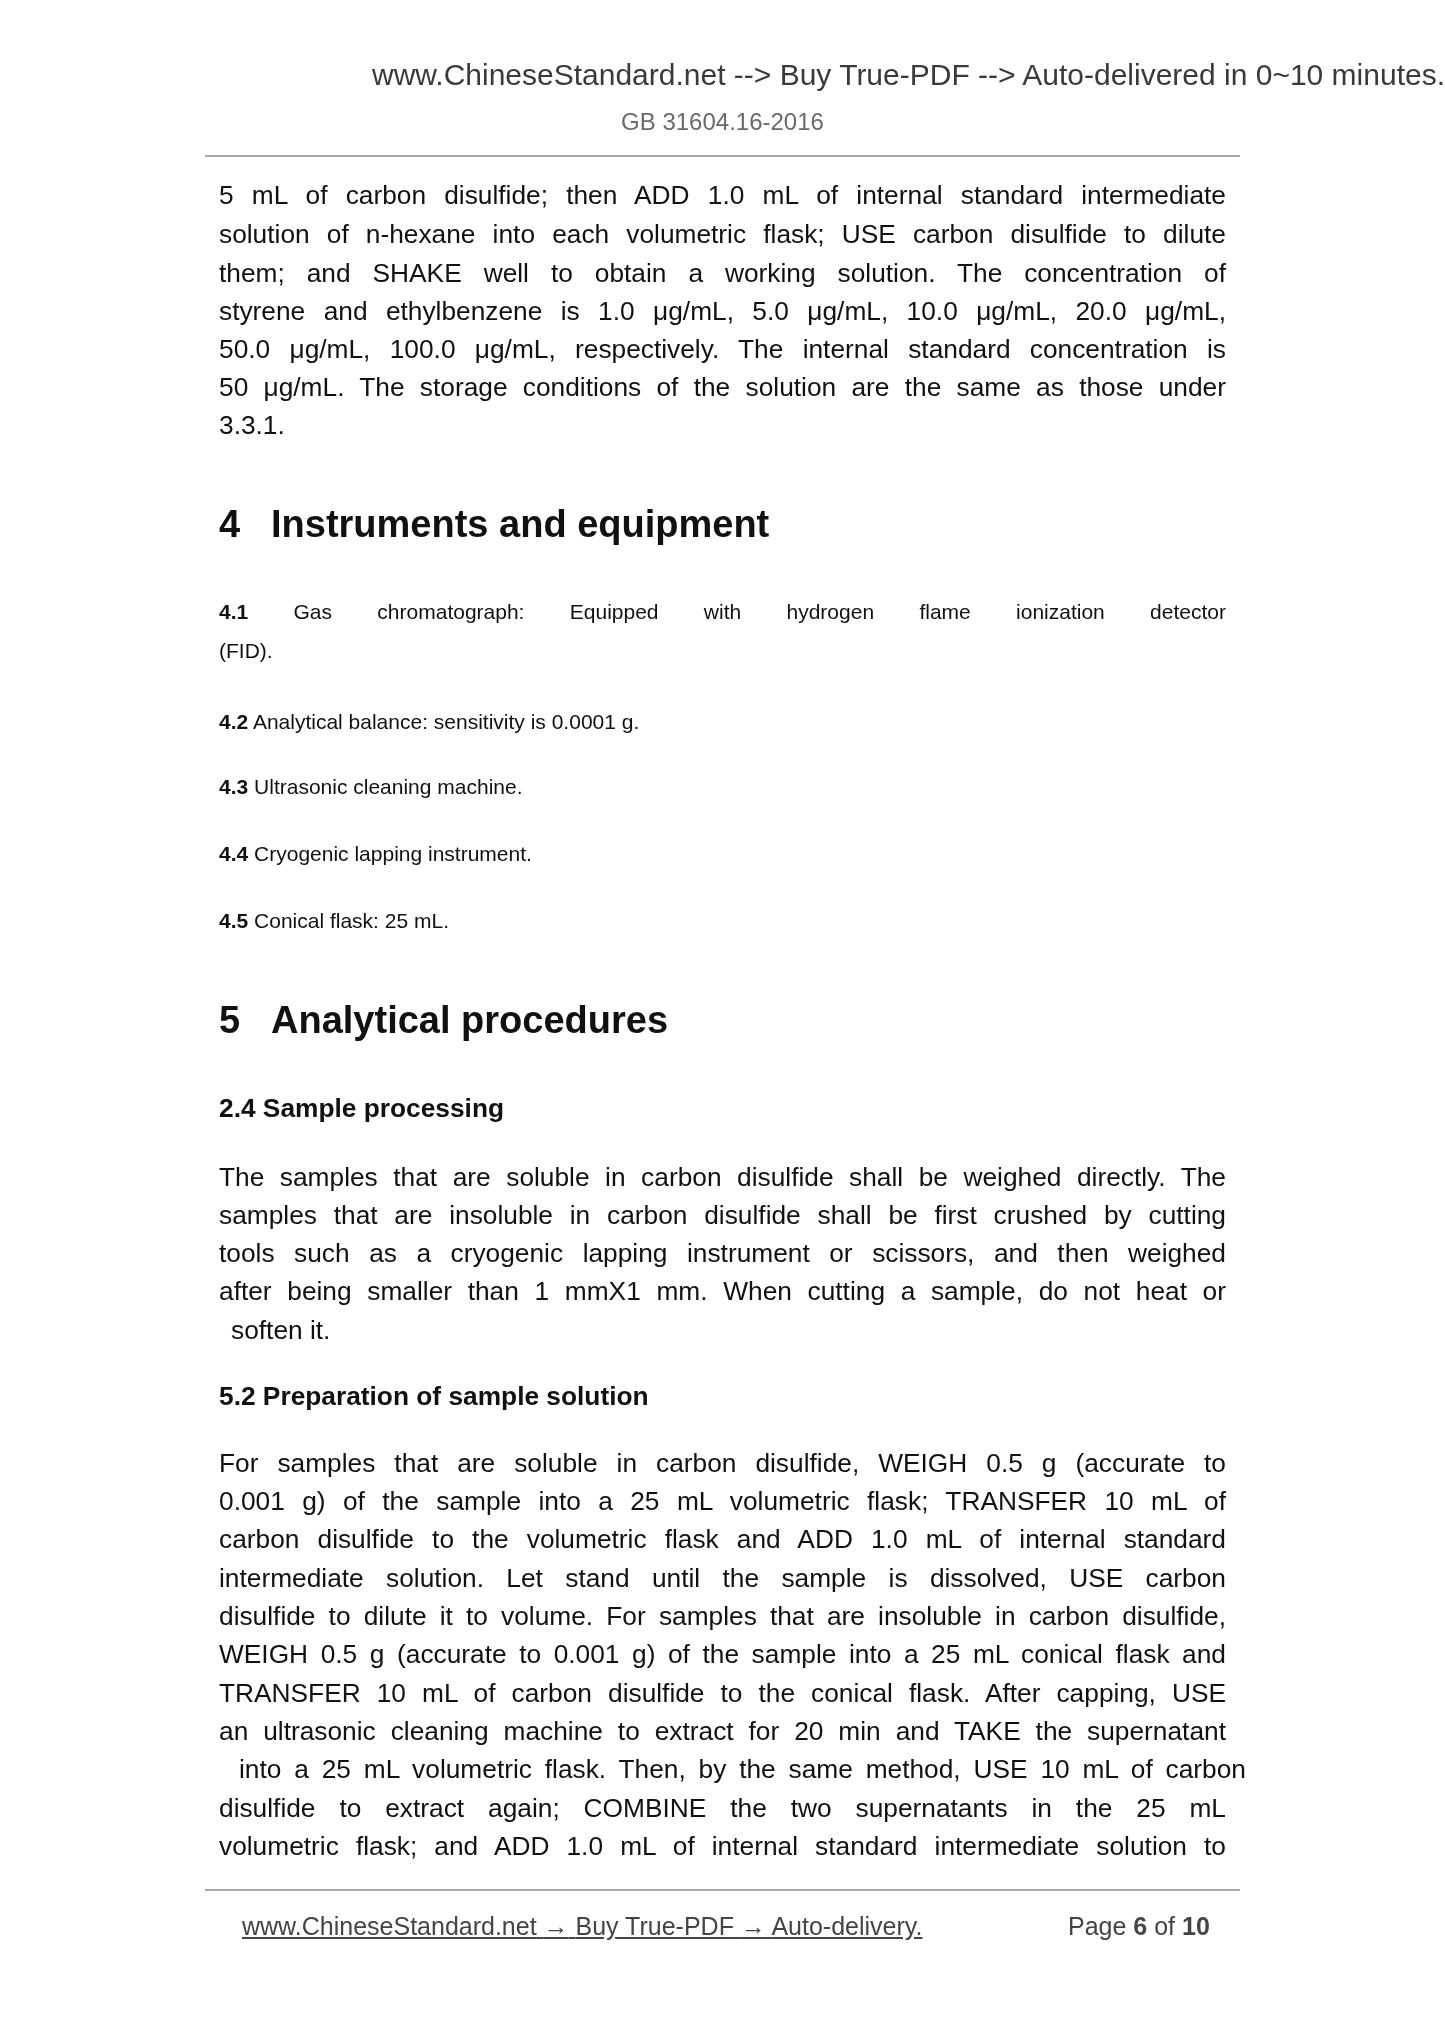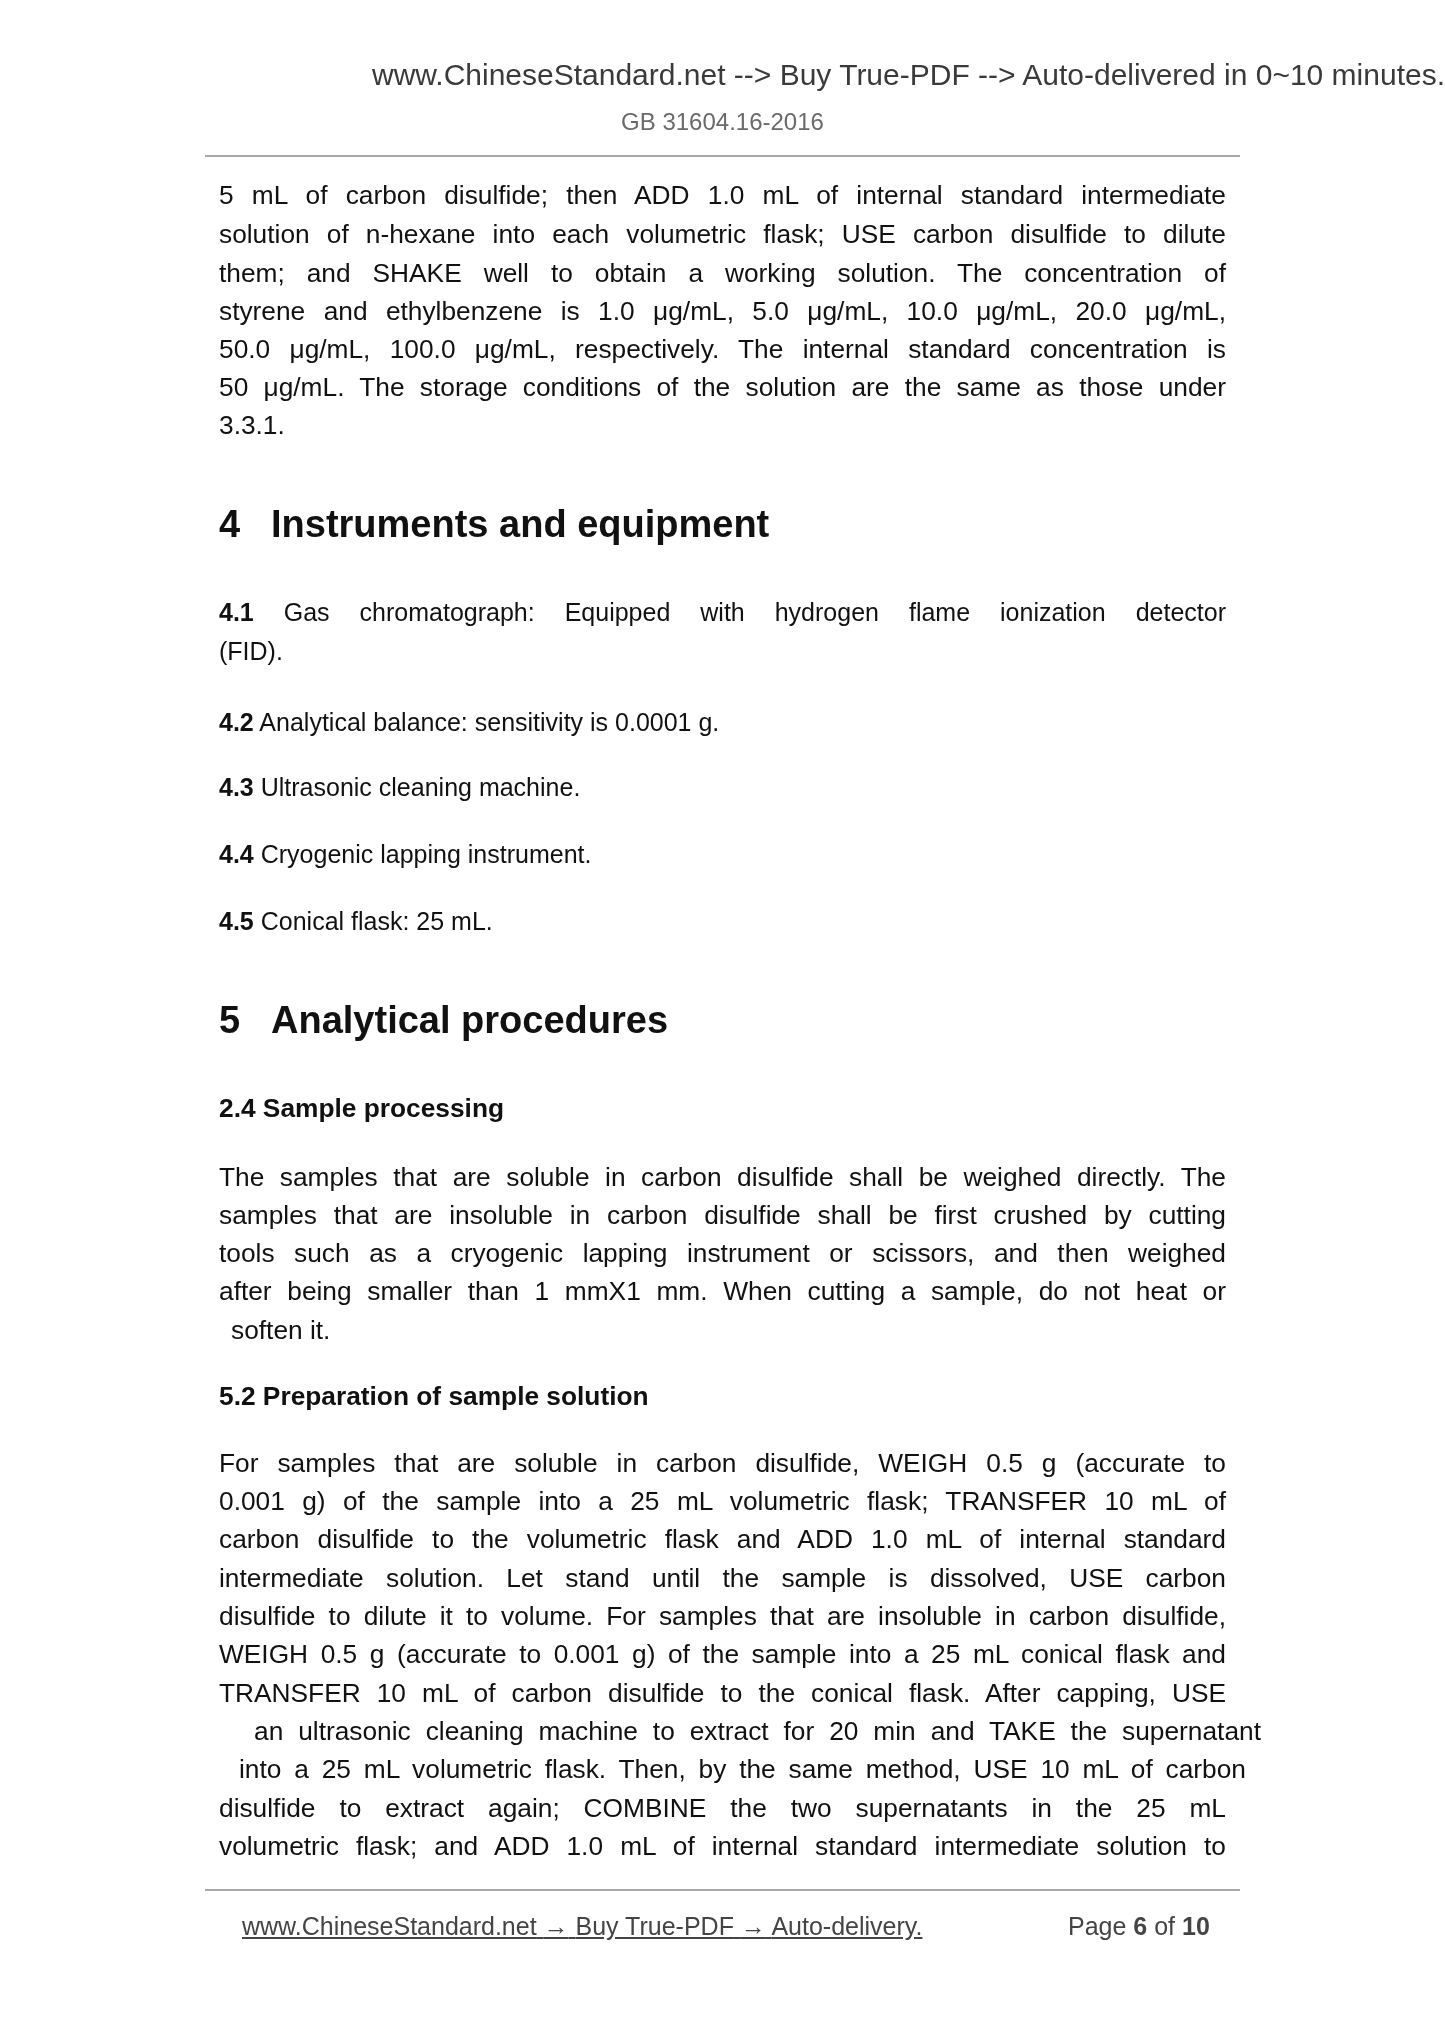--- a/index.html
+++ b/index.html
@@ -8,21 +8,21 @@
   .abs { position:absolute; }
   .hdr-title { left:0; width:1445px; top:58px; text-align:right; font-size:30px; color:#3a3a3a; }
   .hdr-code { left:0; width:1445px; top:108px; text-align:center; font-size:24px; color:#6a6a6a; }
   .rule { left:205px; width:1035px; height:2px; background:#a8a8a8; }
   .line { left:219px; width:1007px; font-size:26.3px; line-height:30px; white-space:nowrap;
           text-align:justify; text-align-last:justify; color:#111; }
   .line.last { text-align-last:left; }
   .h1 { left:219px; font-size:38px; font-weight:bold; line-height:44px; color:#111; }
   .h1 .num { display:inline-block; width:52px; }
   .h2 { left:219px; font-size:26.3px; font-weight:bold; line-height:30px; color:#111; }
-  .item { left:219px; font-size:25px; line-height:30px; color:#111; white-space:nowrap; }
+  .item { left:219px; font-size:21px; line-height:30px; color:#111; white-space:nowrap; }
   .item b { font-weight:bold; }
   .item.just { width:1007px; text-align:justify; text-align-last:justify; }
   .footer-link { left:242px; top:1912px; font-size:25px; color:#444;text-decoration:underline; }
   .footer-link u { text-decoration:underline; }
   .footer-page { left:1068px; top:1912px; font-size:25px; color:#444; }
   .footer-page b { font-weight:bold; }
 </style>
 </head>
 <body>
 
@@ -77,21 +77,21 @@
 
 <div class="abs h2" style="top:1381px;">5.2 Preparation of sample solution</div>
 <div>
   <div class="abs line" style="top:1448px;">For samples that are soluble in carbon disulfide, WEIGH 0.5 g (accurate to</div>
   <div class="abs line" style="top:1486px;">0.001 g) of the sample into a 25 mL volumetric flask; TRANSFER 10 mL of</div>
   <div class="abs line" style="top:1524px;">carbon disulfide to the volumetric flask and ADD 1.0 mL of internal standard</div>
   <div class="abs line" style="top:1563px;">intermediate solution. Let stand until the sample is dissolved, USE carbon</div>
   <div class="abs line" style="top:1601px;">disulfide to dilute it to volume. For samples that are insoluble in carbon disulfide,</div>
   <div class="abs line" style="top:1639px;">WEIGH 0.5 g (accurate to 0.001 g) of the sample into a 25 mL conical flask and</div>
   <div class="abs line" style="top:1678px;">TRANSFER 10 mL of carbon disulfide to the conical flask. After capping, USE</div>
-  <div class="abs line" style="top:1716px;margin-left:35px;">an ultrasonic cleaning machine to extract for 20 min and TAKE the supernatant</div>
+  <div class="abs line" style="top:1716px;">an ultrasonic cleaning machine to extract for 20 min and TAKE the supernatant</div>
   <div class="abs line" style="top:1754px;margin-left:20px;">into a 25 mL volumetric flask. Then, by the same method, USE 10 mL of carbon</div>
   <div class="abs line" style="top:1793px;">disulfide to extract again; COMBINE the two supernatants in the 25 mL</div>
   <div class="abs line" style="top:1831px;">volumetric flask; and ADD 1.0 mL of internal standard intermediate solution to</div>
 </div>
 
 <div class="abs rule" style="top:1889px;"></div>
 <div class="abs footer-link">
   <u>www.ChineseStandard.net</u>
   <span>→</span>
   <span>Buy True-PDF</span>

